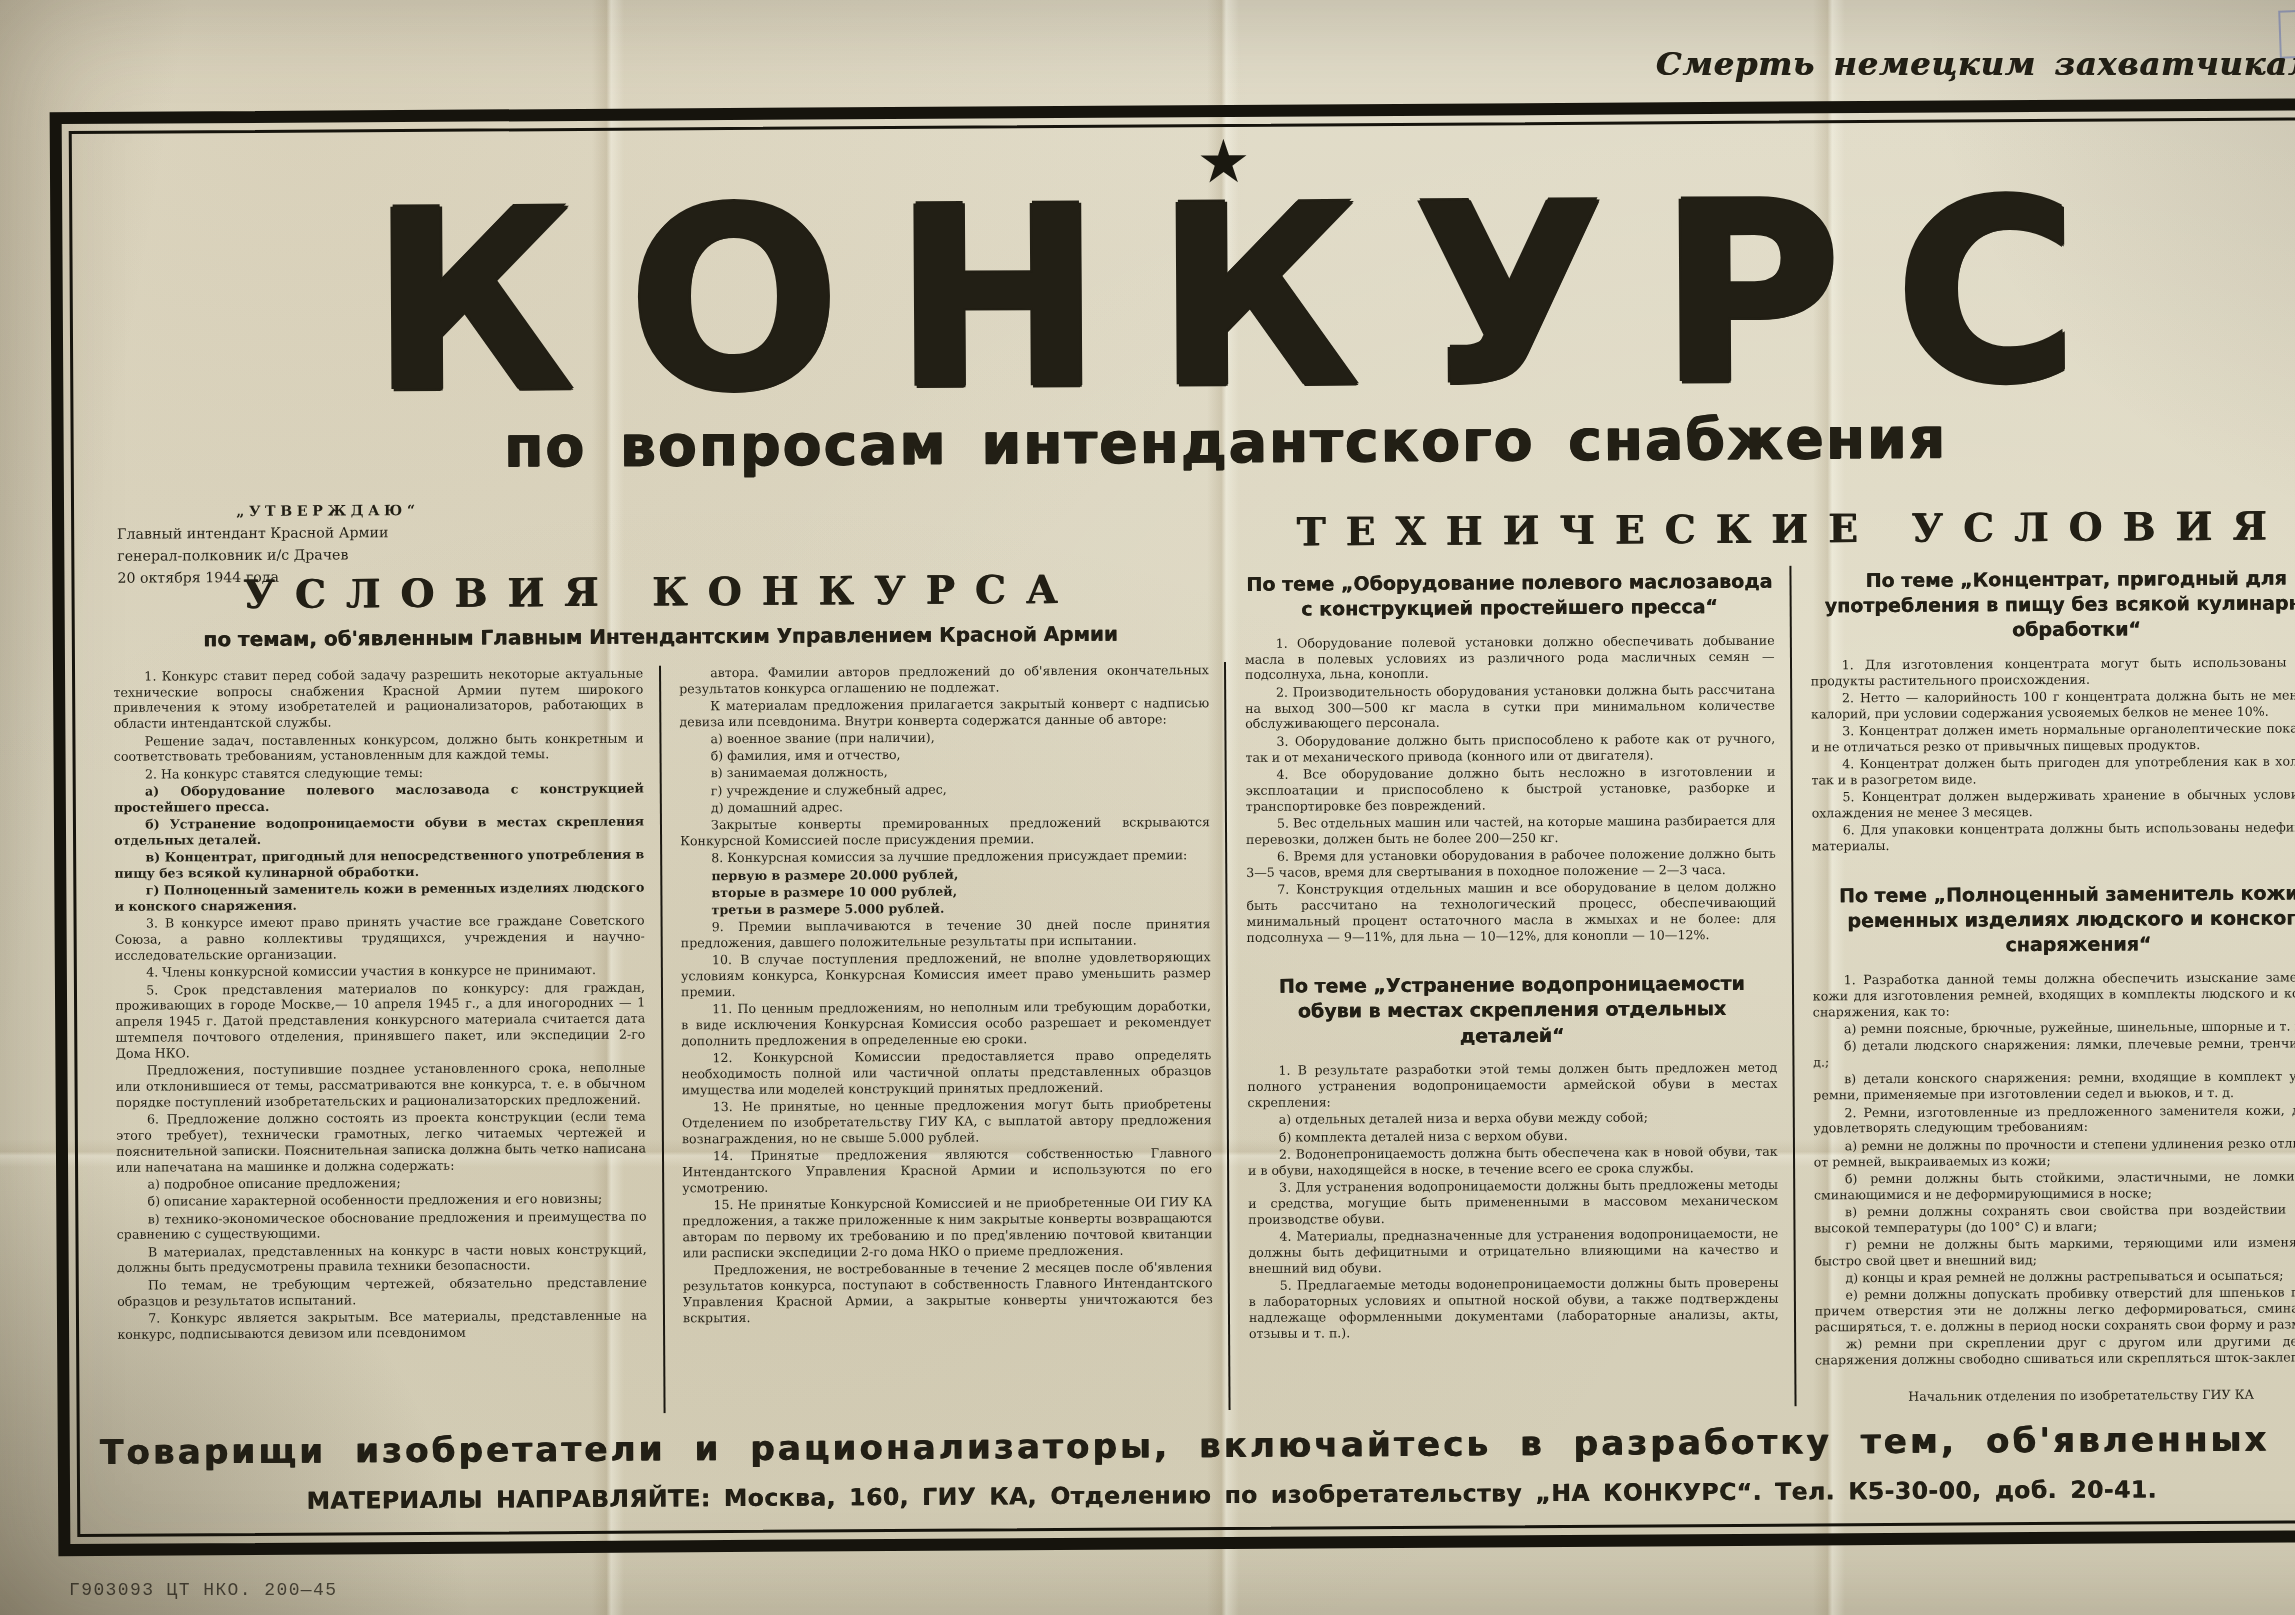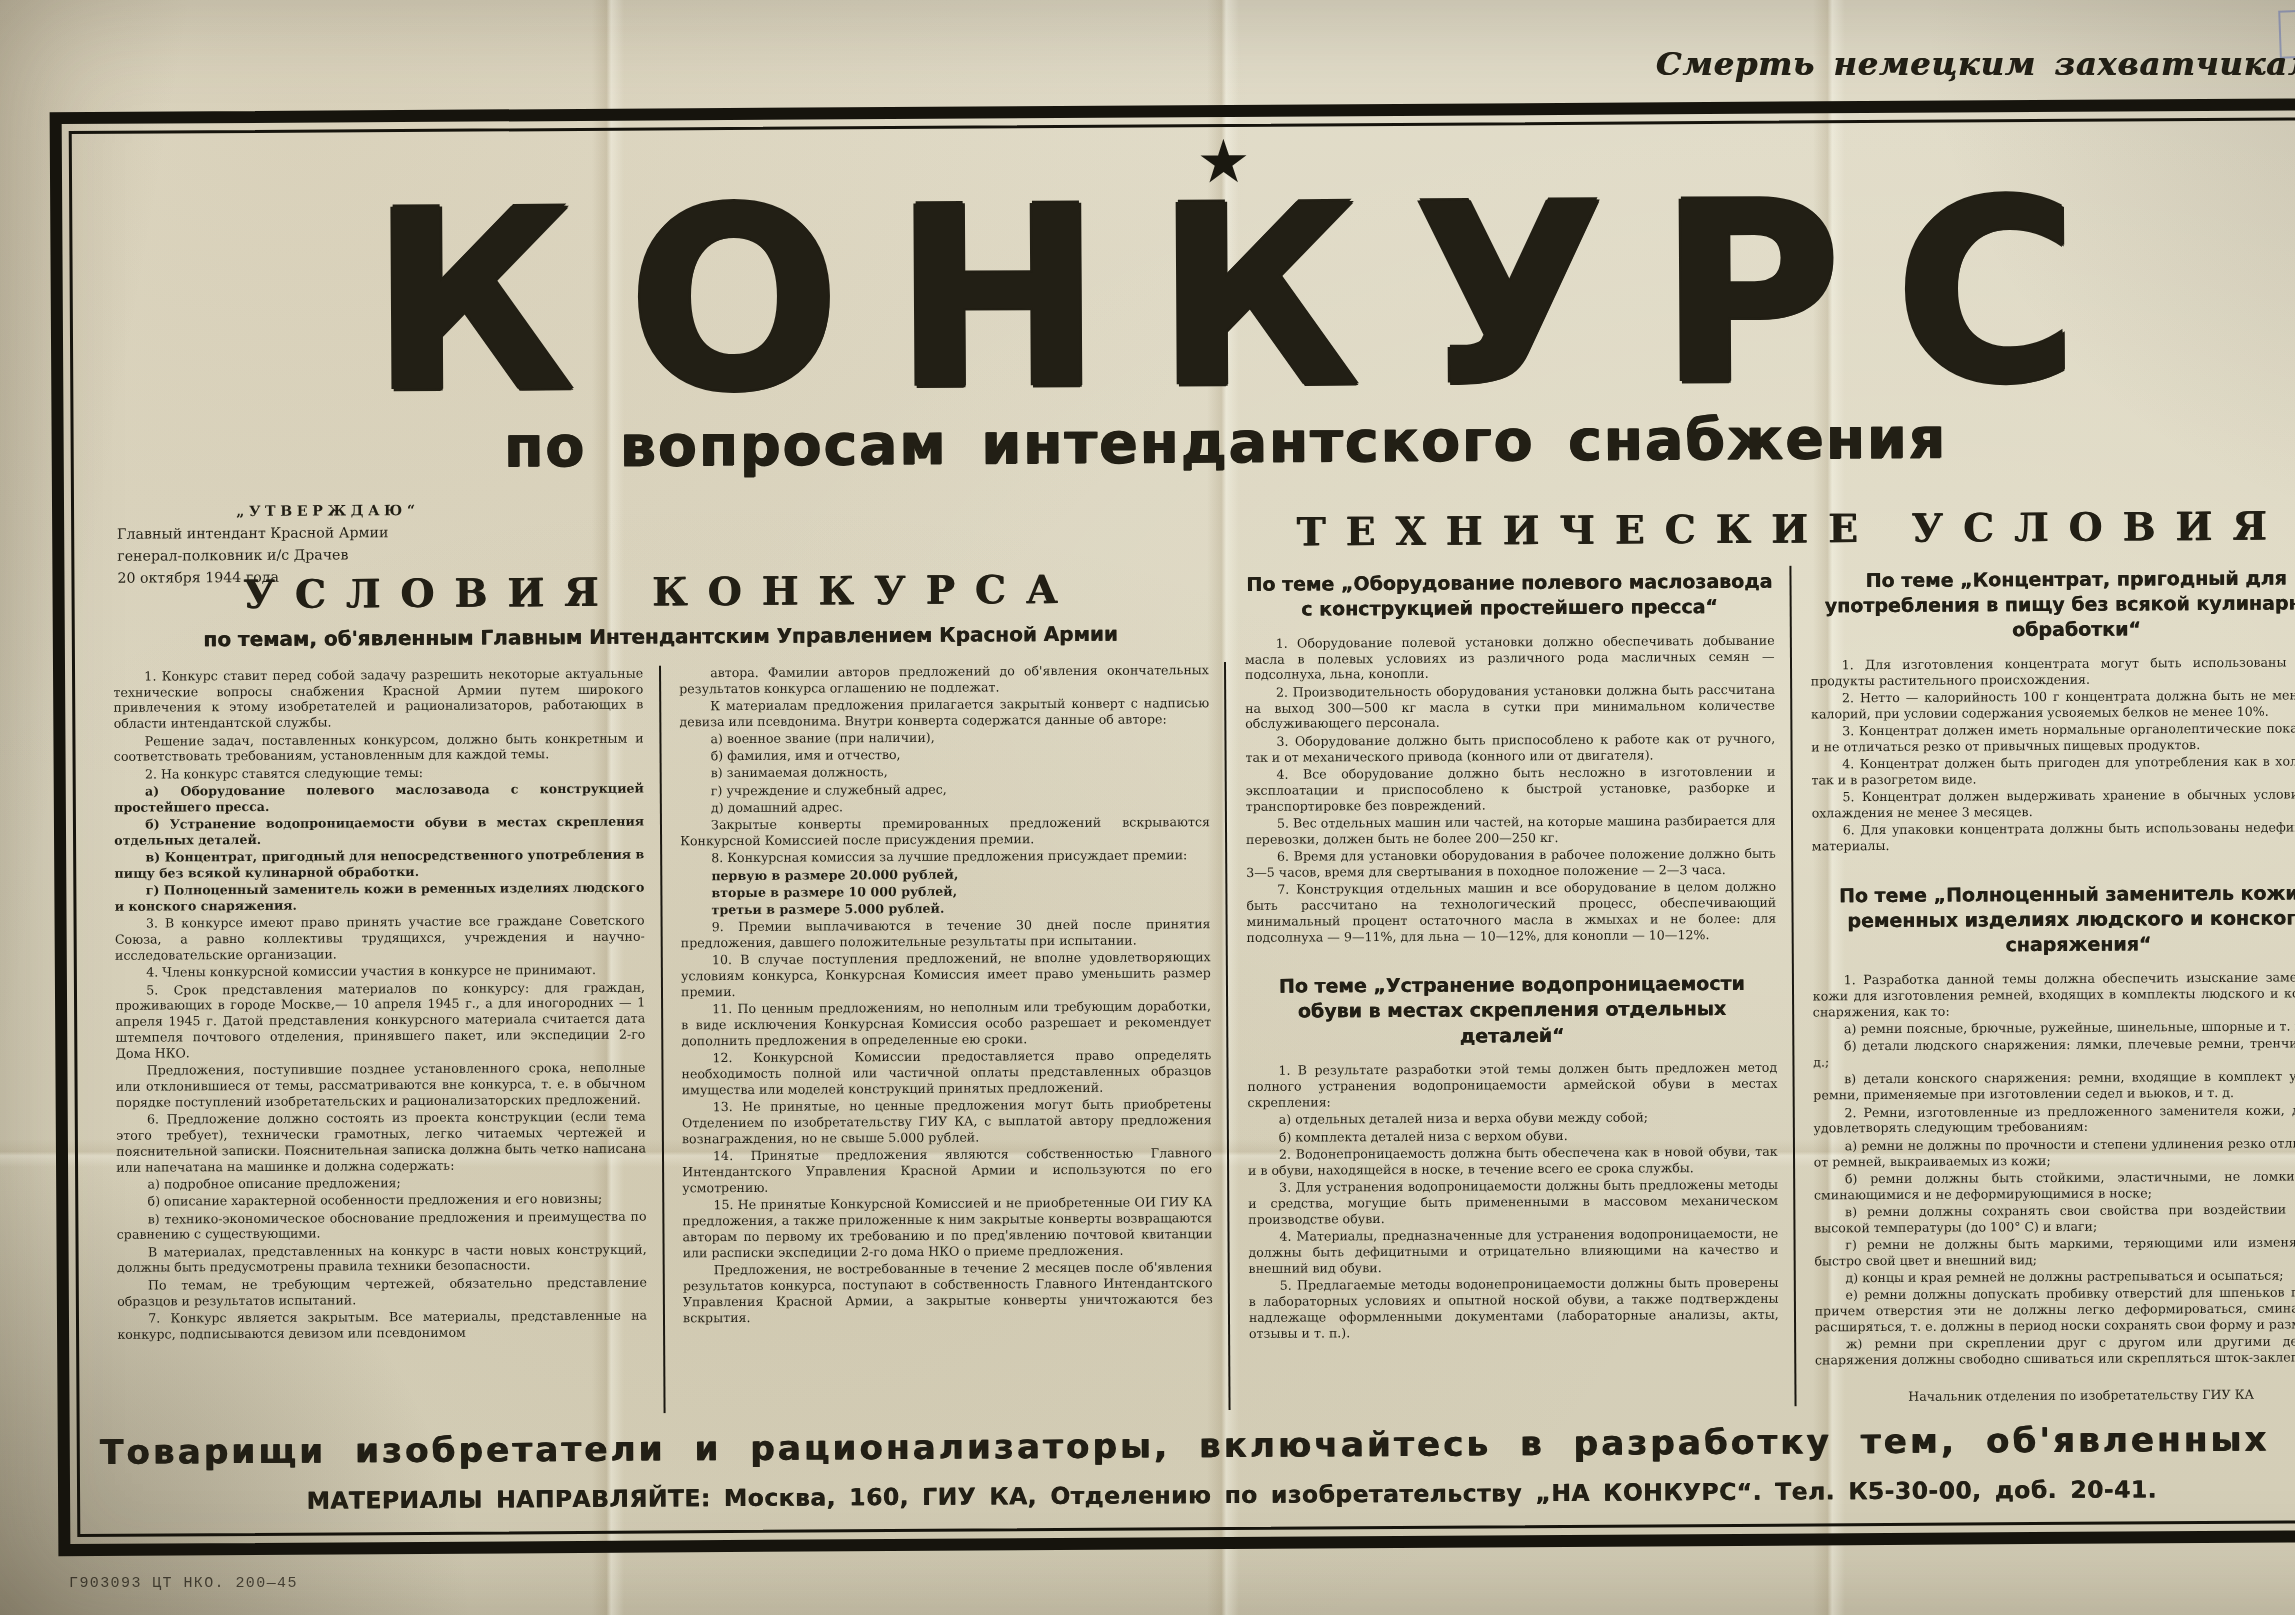--- a/index.html
+++ b/index.html
@@ -120,23 +120,23 @@
     white-space:nowrap;
   }
   .bottom-address{
     text-align:center;margin-top:15.6px;
     font-family:"DejaVu Sans","Liberation Sans",sans-serif;
     font-weight:bold;font-size:23.4px;letter-spacing:0.5px;word-spacing:4.6px;
     text-shadow:0.5px 0 currentColor;
     white-space:nowrap;
   }
   .imprint{
-    position:absolute;left:69px;bottom:24px;
+    position:absolute;left:69px;bottom:16px;
     font-family:"Liberation Mono","DejaVu Sans Mono",monospace;
-    font-size:15px;color:rgba(30,26,18,0.75);filter:blur(0.3px);letter-spacing:1.4px;
+    font-size:18px;color:rgba(30,26,18,0.75);filter:blur(0.3px);letter-spacing:1.4px;
   }
 </style>
 </head>
 <body>
 
 <div class="poster">
 
   <div class="crease" style="left:592px"></div>
   <div class="crease" style="left:1207px"></div>
   <div class="crease" style="left:1813px"></div>

